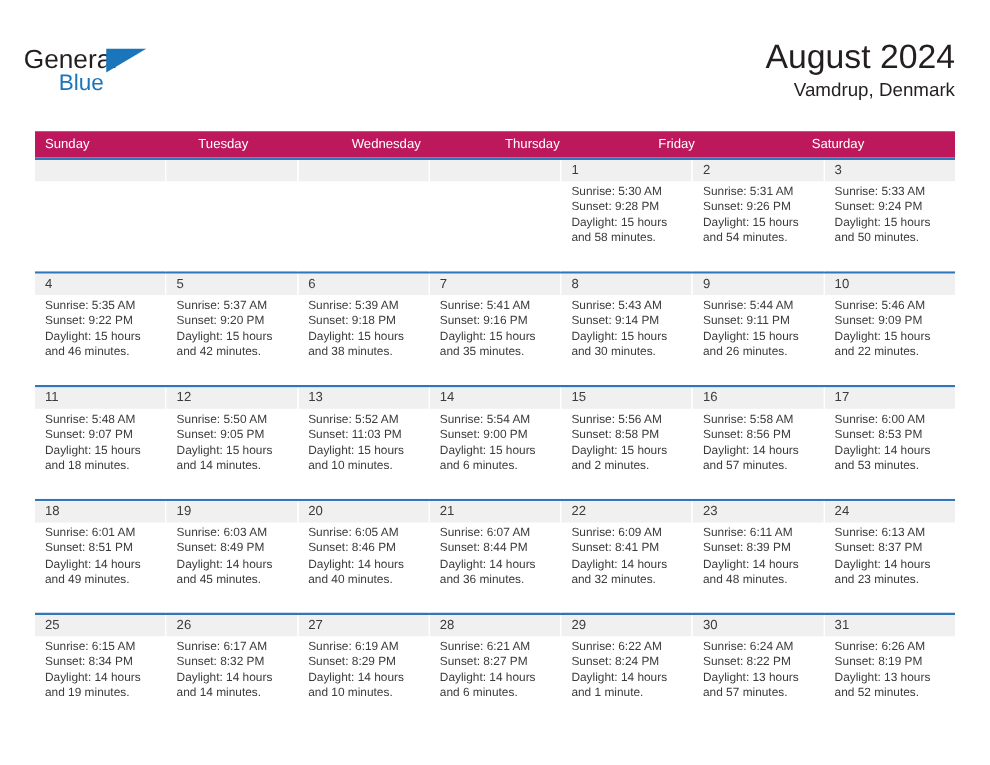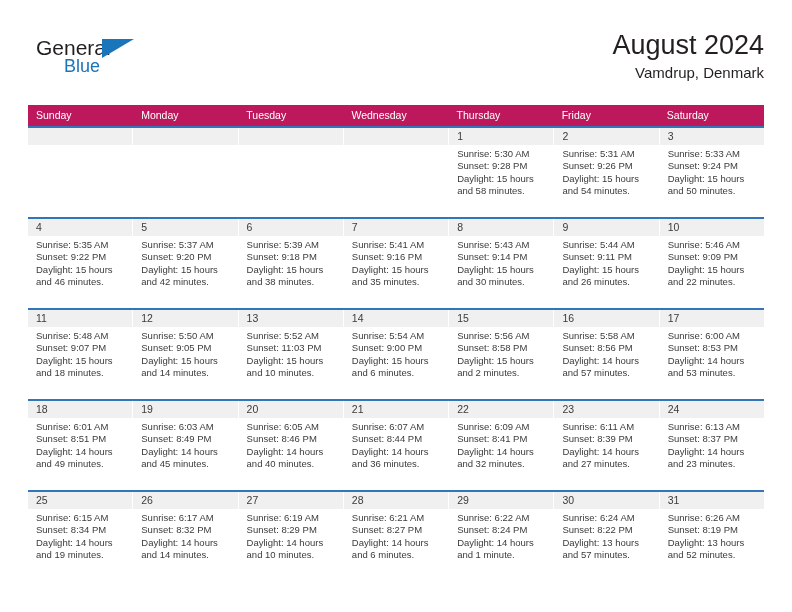--- a/index.html
+++ b/index.html
@@ -12,21 +12,21 @@
   .page {
     position: relative;
     width: 792px;
     height: 612px;
     background: #ffffff;
   }
 
   
   .header {
     position: absolute;
-    left: 28px;
+    left: 11px;
     top: 28px;
     right: 28px;
     height: 72px;
   }
   .logo {
     position: absolute;
     left: 8px;
     top: 8px;
     width: 200px;
     height: 56px;
@@ -148,21 +148,20 @@
     </div>
     <div class="title-wrap">
       <div class="cal-title">August 2024</div>
       <div class="cal-subtitle">Vamdrup, Denmark</div>
     </div>
   </div>
 
   <div class="calendar">
     <div class="dow-row" id="dow-row">
         <div class="dow-cell">Sunday</div>
-        <div class="dow-cell">Monday</div>
         <div class="dow-cell">Tuesday</div>
         <div class="dow-cell">Wednesday</div>
         <div class="dow-cell">Thursday</div>
         <div class="dow-cell">Friday</div>
         <div class="dow-cell">Saturday</div>
       </div>
     <div id="weeks-container">
         <div class="week-row">
           <div class="day-cell empty">
             <div class="day-num"></div>
@@ -383,21 +382,21 @@
               <div class="day-line">Daylight: 14 hours</div>
               <div class="day-line">and 32 minutes.</div>
             </div>
           </div>
           <div class="day-cell">
             <div class="day-num">23</div>
             <div class="day-body">
               <div class="day-line">Sunrise: 6:11 AM</div>
               <div class="day-line">Sunset: 8:39 PM</div>
               <div class="day-line">Daylight: 14 hours</div>
-              <div class="day-line">and 27 minutes.</div>
+              <div class="day-line">and 48 minutes.</div>
             </div>
           </div>
           <div class="day-cell">
             <div class="day-num">24</div>
             <div class="day-body">
               <div class="day-line">Sunrise: 6:13 AM</div>
               <div class="day-line">Sunset: 8:37 PM</div>
               <div class="day-line">Daylight: 14 hours</div>
               <div class="day-line">and 23 minutes.</div>
             </div>

